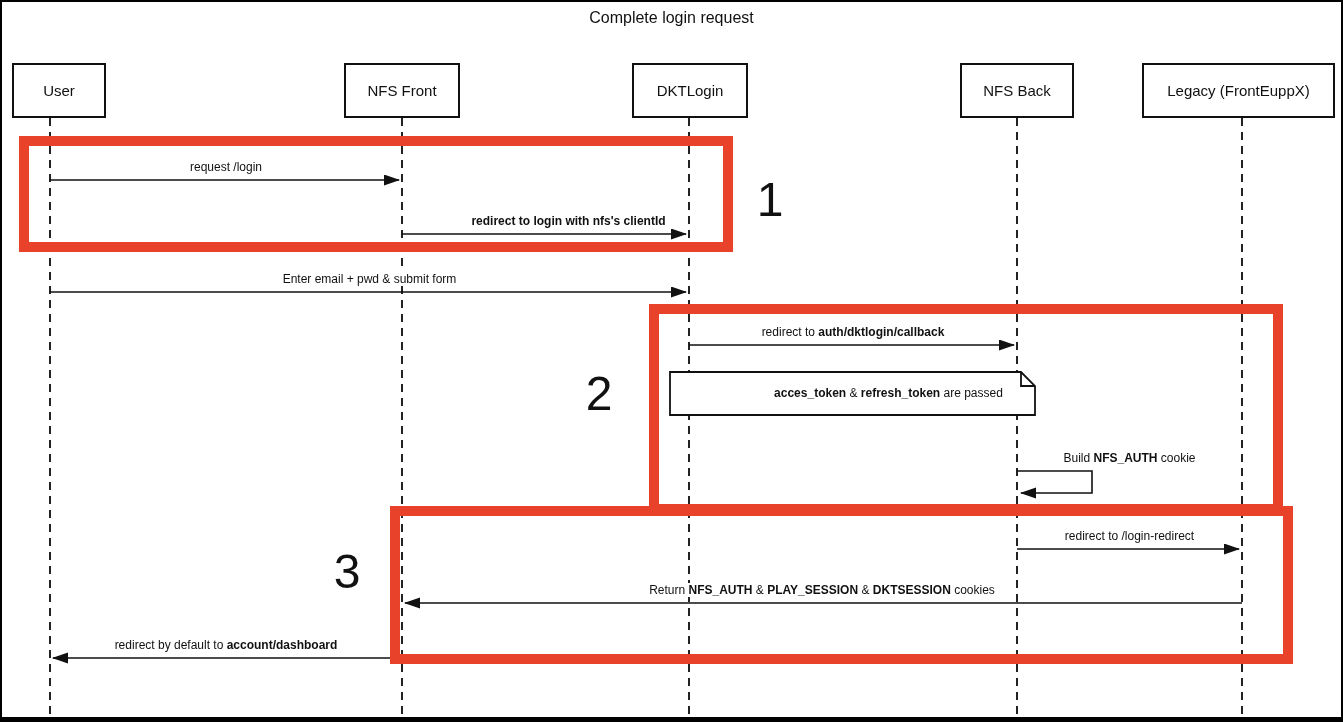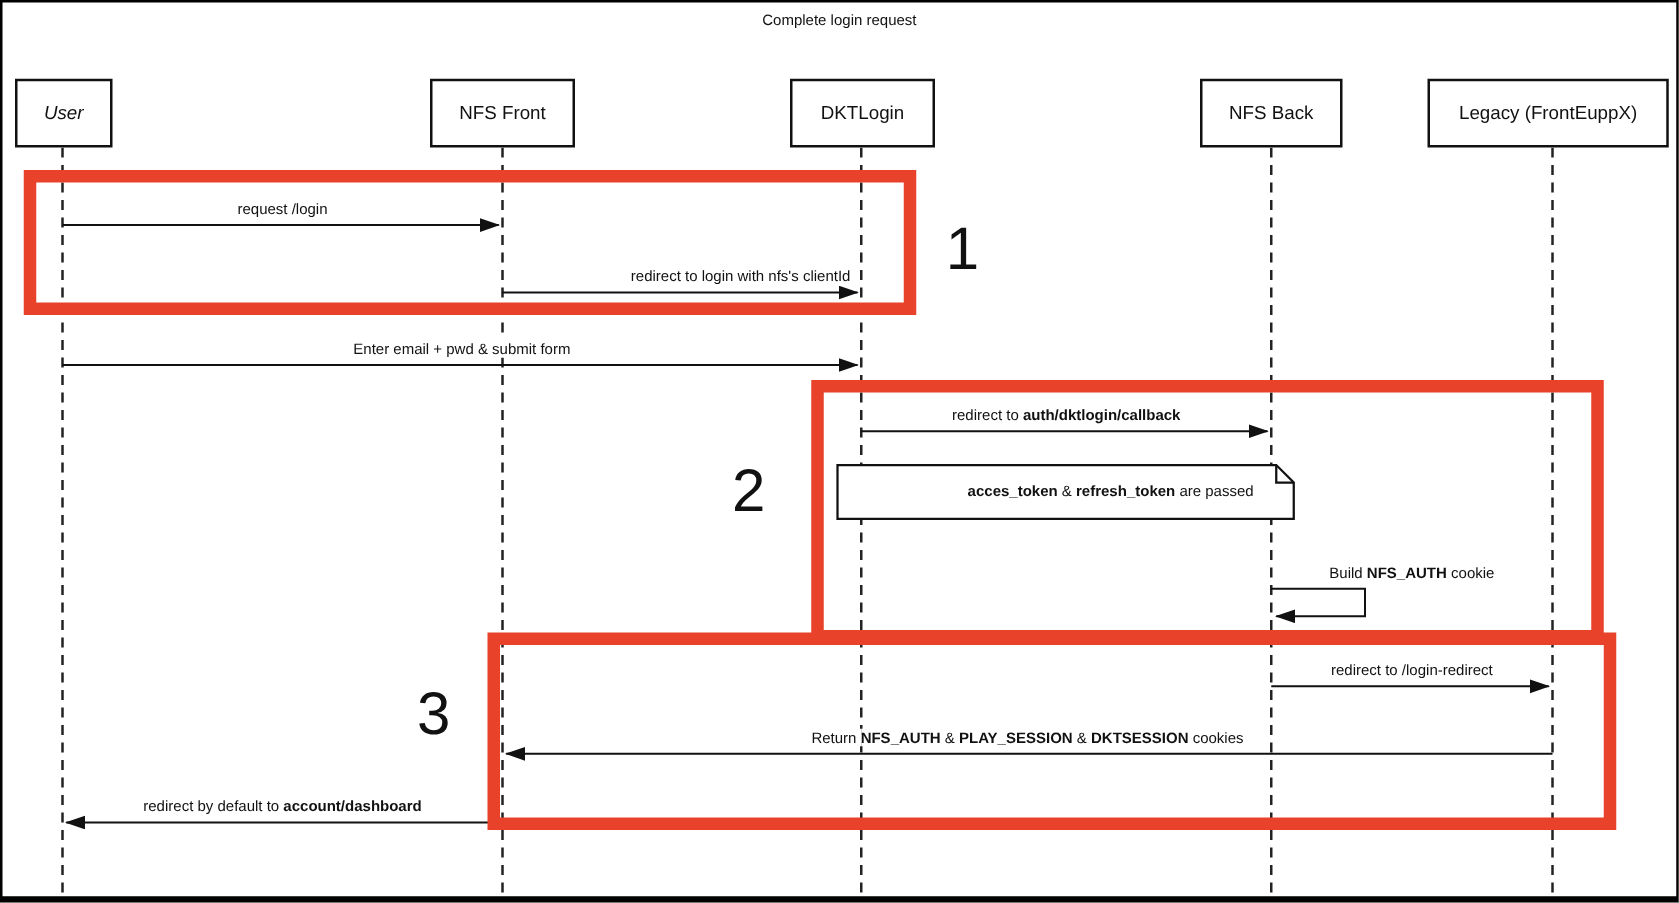--- a/index.html
+++ b/index.html
@@ -8,21 +8,21 @@
     background:#ffffff; overflow:hidden;
     box-sizing:border-box;
     border-left:2px solid #000; border-top:2px solid #000;
     border-right:2px solid #000; border-bottom:5px solid #000;
     font-family:"Liberation Sans","DejaVu Sans",sans-serif;
     color:#111;
   }
   #diagram-svg { position:absolute; left:0; top:0; z-index:1; }
   .title {
     position:absolute; left:0; right:0; top:7px; text-align:center;
-    font-size:12px; color:#111; z-index:2;
+    font-size:16px; color:#111; z-index:2;
   }
   .actor {
     position:absolute; z-index:2; background:#fff;
     border:2.5px solid #111; box-sizing:border-box;
     display:flex; align-items:center; justify-content:center;
     font-size:15px; text-align:center;
   }
   .msglabel {
     position:absolute; z-index:2; text-align:center;
     font-size:12px; line-height:18px; white-space:nowrap;
@@ -65,38 +65,38 @@
     <line x1="687" y1="343" x2="1012" y2="343" stroke="#111" stroke-width="1.6" marker-end="url(#arr)"></line>
     <path d="M1015,469 L1090,469 L1090,491 L1019,491" fill="none" stroke="#111" stroke-width="1.6" marker-end="url(#arr)"></path>
     <line x1="1015" y1="547" x2="1237" y2="547" stroke="#111" stroke-width="1.6" marker-end="url(#arr)"></line>
     <line x1="1240" y1="601" x2="403" y2="601" stroke="#111" stroke-width="1.6" marker-end="url(#arr)"></line>
     <line x1="400" y1="656" x2="51" y2="656" stroke="#111" stroke-width="1.6" marker-end="url(#arr)"></line>
 
     <path d="M668,370 L1019,370 L1033,384 L1033,413 L668,413 Z" fill="#ffffff" stroke="#111" stroke-width="1.8"></path>
     <path d="M1019,370 L1019,384 L1033,384" fill="none" stroke="#111" stroke-width="1.8"></path>
   </svg>
 
-  <div class="actor" style="left:10px; top:61px; width:78px; height:55px;font-style:italic;">
+  <div class="actor" style="left:10px; top:61px; width:94px; height:55px;">
       <span>User</span>
     </div>
   <div class="actor" style="left:342px; top:61px; width:116px; height:55px;">
       <span>NFS Front</span>
     </div>
   <div class="actor" style="left:630px; top:61px; width:116px; height:55px;">
       <span>DKTLogin</span>
     </div>
   <div class="actor" style="left:958px; top:61px; width:114px; height:55px;">
       <span>NFS Back</span>
     </div>
   <div class="actor" style="left:1140px; top:61px; width:193px; height:55px;">
       <span>Legacy (FrontEuppX)</span>
     </div>
 
   <div class="msglabel" style="left:48px; top:156px; width:352px;"><span>request /login</span></div>
-  <div class="msglabel" style="left:424px; top:210px; width:333px;"><span>redirect to login with nfs's clientId</span></div>
+  <div class="msglabel" style="left:400px; top:210px; width:333px;font-weight:bold;"><span>redirect to login with nfs's clientId</span></div>
   <div class="msglabel" style="left:48px; top:268px; width:639px;"><span>Enter email + pwd &amp; submit form</span></div>
   <div class="msglabel" style="left:687px; top:321px; width:328px;"><span>redirect to </span><span class="b">auth/dktlogin/callback</span></div>
   <div class="msglabel notelabel" style="left:668px; top:382px; width:365px;padding-left:36px;"><span class="b">acces_token</span><span> &amp; </span><span class="b">refresh_token</span><span> are passed</span></div>
   <div class="msglabel" style="left:1015px; top:525px; width:225px;"><span>redirect to /login-redirect</span></div>
   <div class="msglabel" style="left:1015px; top:447px; width:225px;"><span>Build </span><span class="b">NFS_AUTH</span><span> cookie</span></div>
   <div class="msglabel" style="left:400px; top:579px; width:840px;"><span>Return </span><span class="b">NFS_AUTH</span><span> &amp; </span><span class="b">PLAY_SESSION</span><span> &amp; </span><span class="b">DKTSESSION</span><span> cookies</span></div>
   <div class="msglabel" style="left:48px; top:634px; width:352px;"><span>redirect by default to </span><span class="b">account/dashboard</span></div>
 
   <div class="redbox" style="left:17px; top:134px; width:714px; height:116px;"></div>
   <div class="redbox" style="left:647px; top:302px; width:634px; height:210px;"></div>

